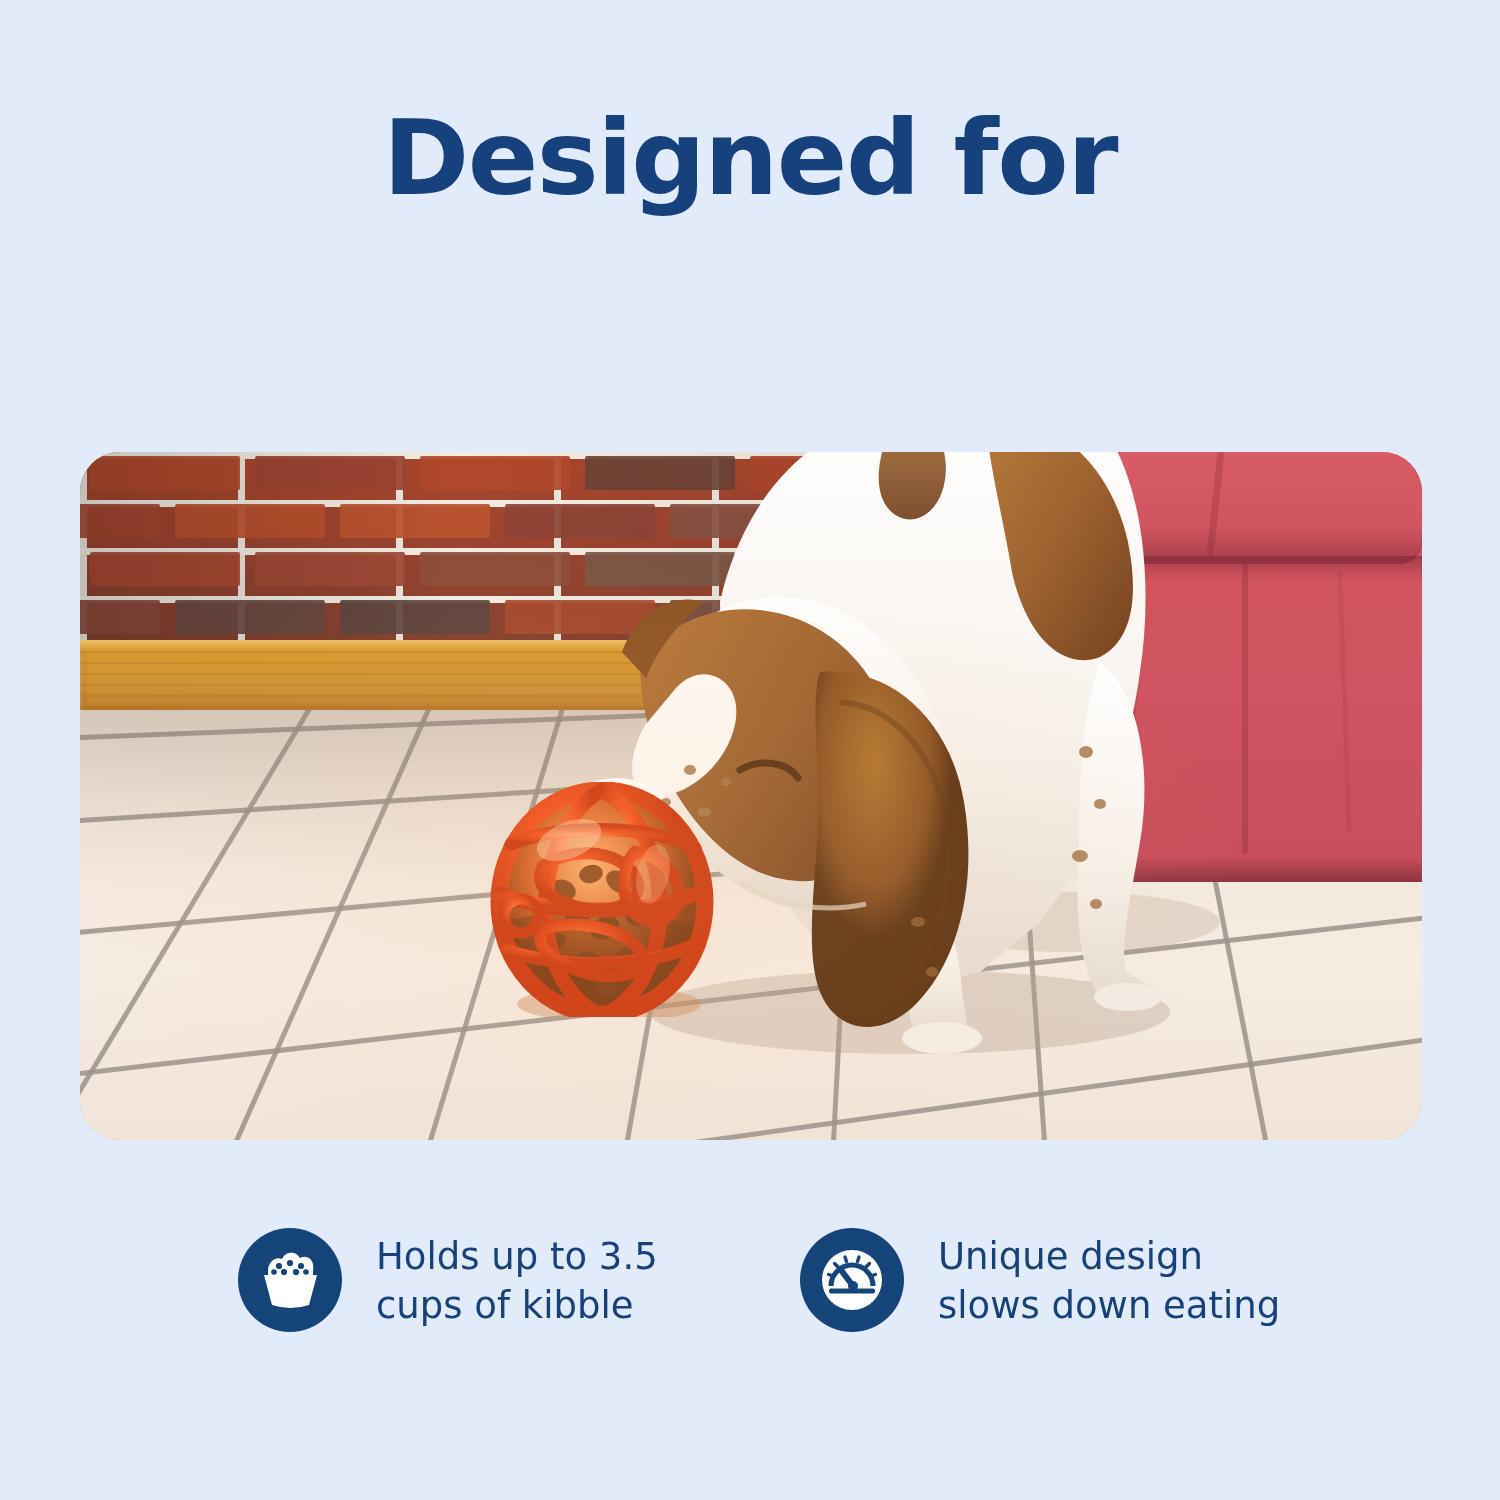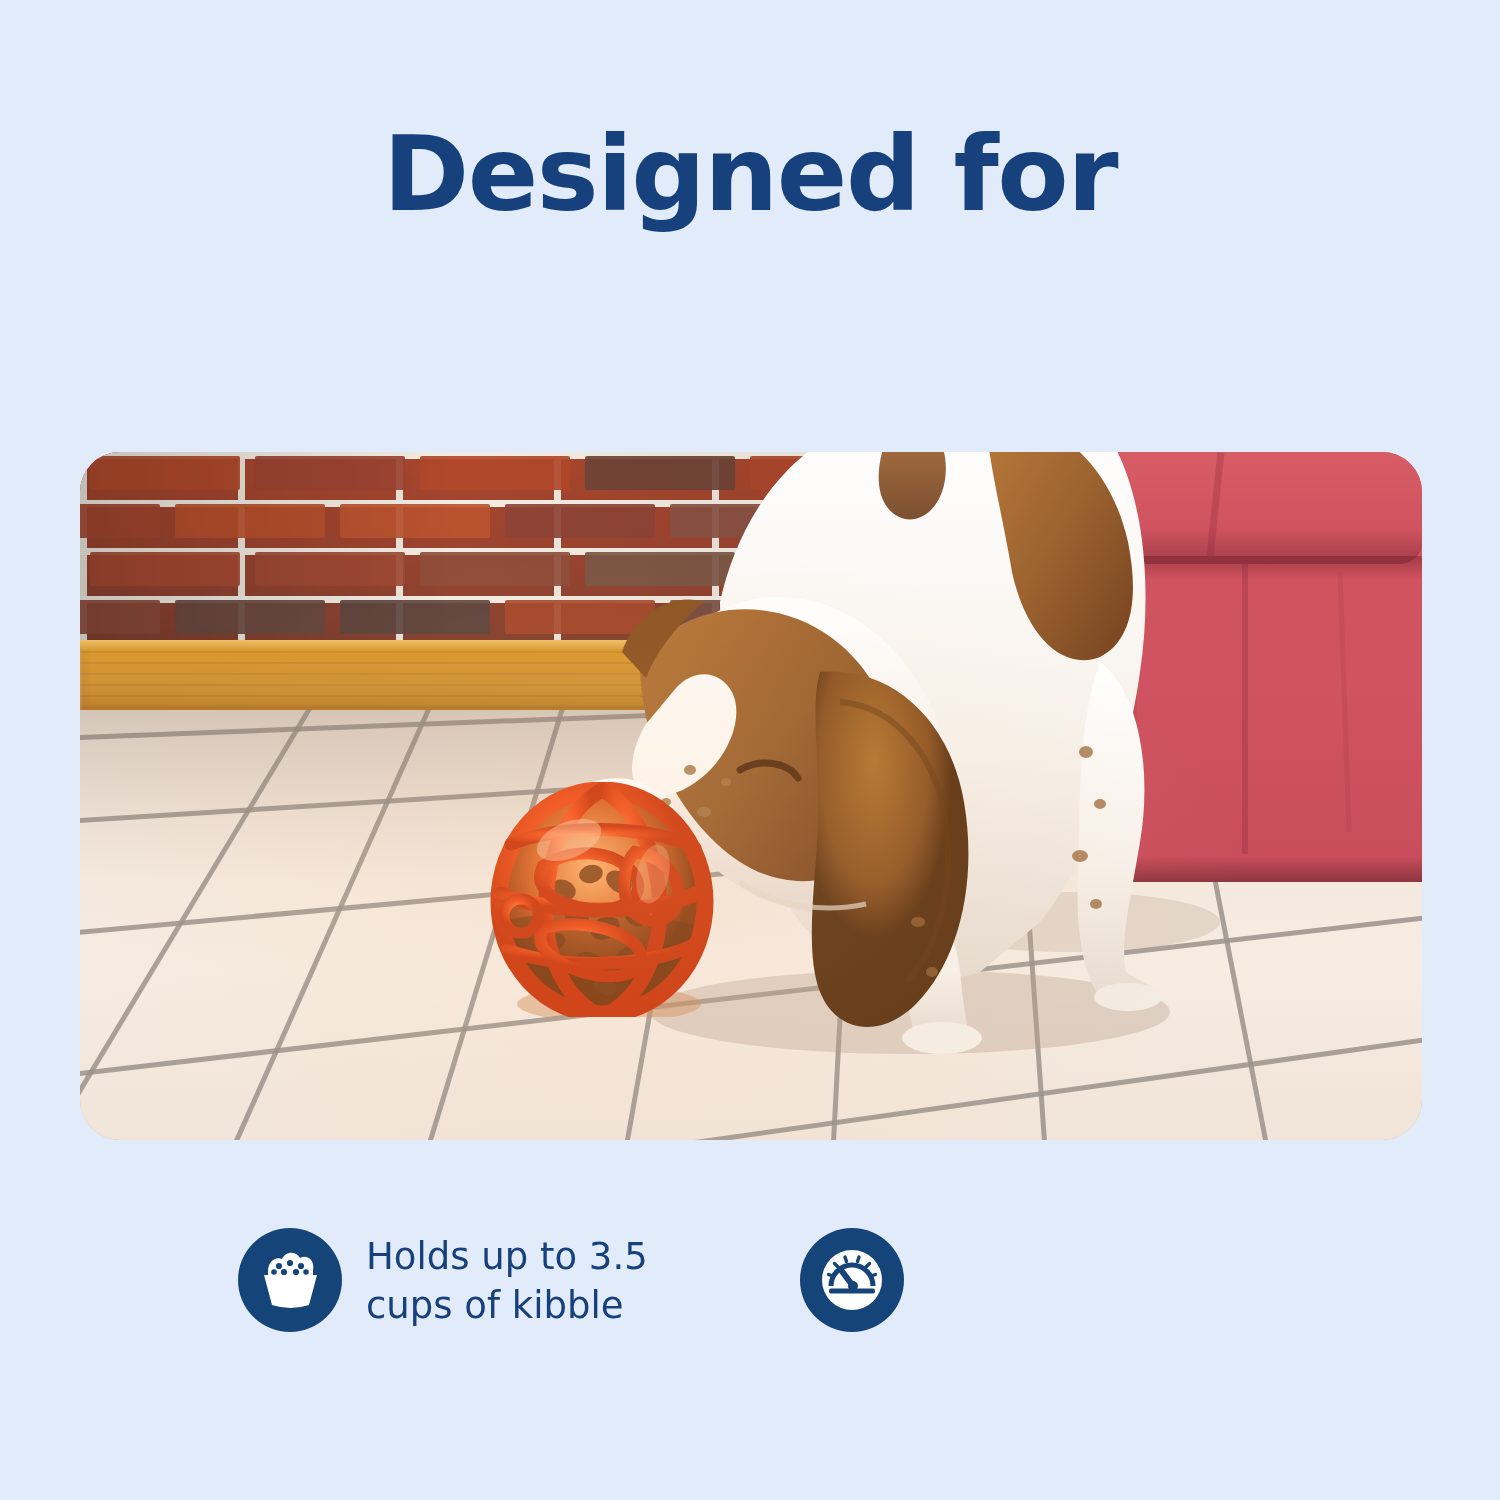--- a/index.html
+++ b/index.html
@@ -22,21 +22,21 @@
     top: 96px;
     width: 1500px;
     text-align: center;
     color: #17417c;
     font-family: "DejaVu Sans", sans-serif;
     font-weight: bold;
     font-size: 104px;
     line-height: 124px;
     letter-spacing: -1.5px;
   }
-  .headline .hl-line { display: block; margin-top: 16px; }
+  .headline .hl-line { display: block; }
 
   
   .photo {
     position: absolute;
     left: 80px;
     top: 452px;
     width: 1342px;
     height: 688px;
     border-radius: 40px;
     overflow: hidden;
@@ -160,21 +160,21 @@
   .feature.f2 { left: 720px; }
   .feat-icon {
     width: 104px;
     height: 104px;
     border-radius: 50%;
     background: #154479;
     flex: 0 0 104px;
     position: relative;
   }
   .feat-text {
-    margin-left: 24px;
+    margin-left: 34px;
     color: #17417c;
     font-family: "DejaVu Sans", sans-serif;
     font-size: 37px;
     line-height: 49px;
     font-weight: normal;
     padding-top: 4px;
     white-space: pre-line;
   }
 </style>
 </head>
@@ -455,15 +455,17 @@
           <line x1="66" y1="39" x2="69.5" y2="35.5"></line>
           <line x1="71" y1="48" x2="75.5" y2="46.5"></line>
         </g>
 
         <path d="M53 58 L 41 42" stroke="#154479" stroke-width="6" stroke-linecap="round"></path>
         <circle cx="53" cy="58" r="5" fill="#154479"></circle>
 
         <rect x="29" y="60.5" width="46" height="5" rx="2" fill="#154479"></rect>
       </svg>
     </div>
+    <div class="feat-text">Unique design
+slows down eating</div>
   </div>
 
 </div>
 
 </body></html>

